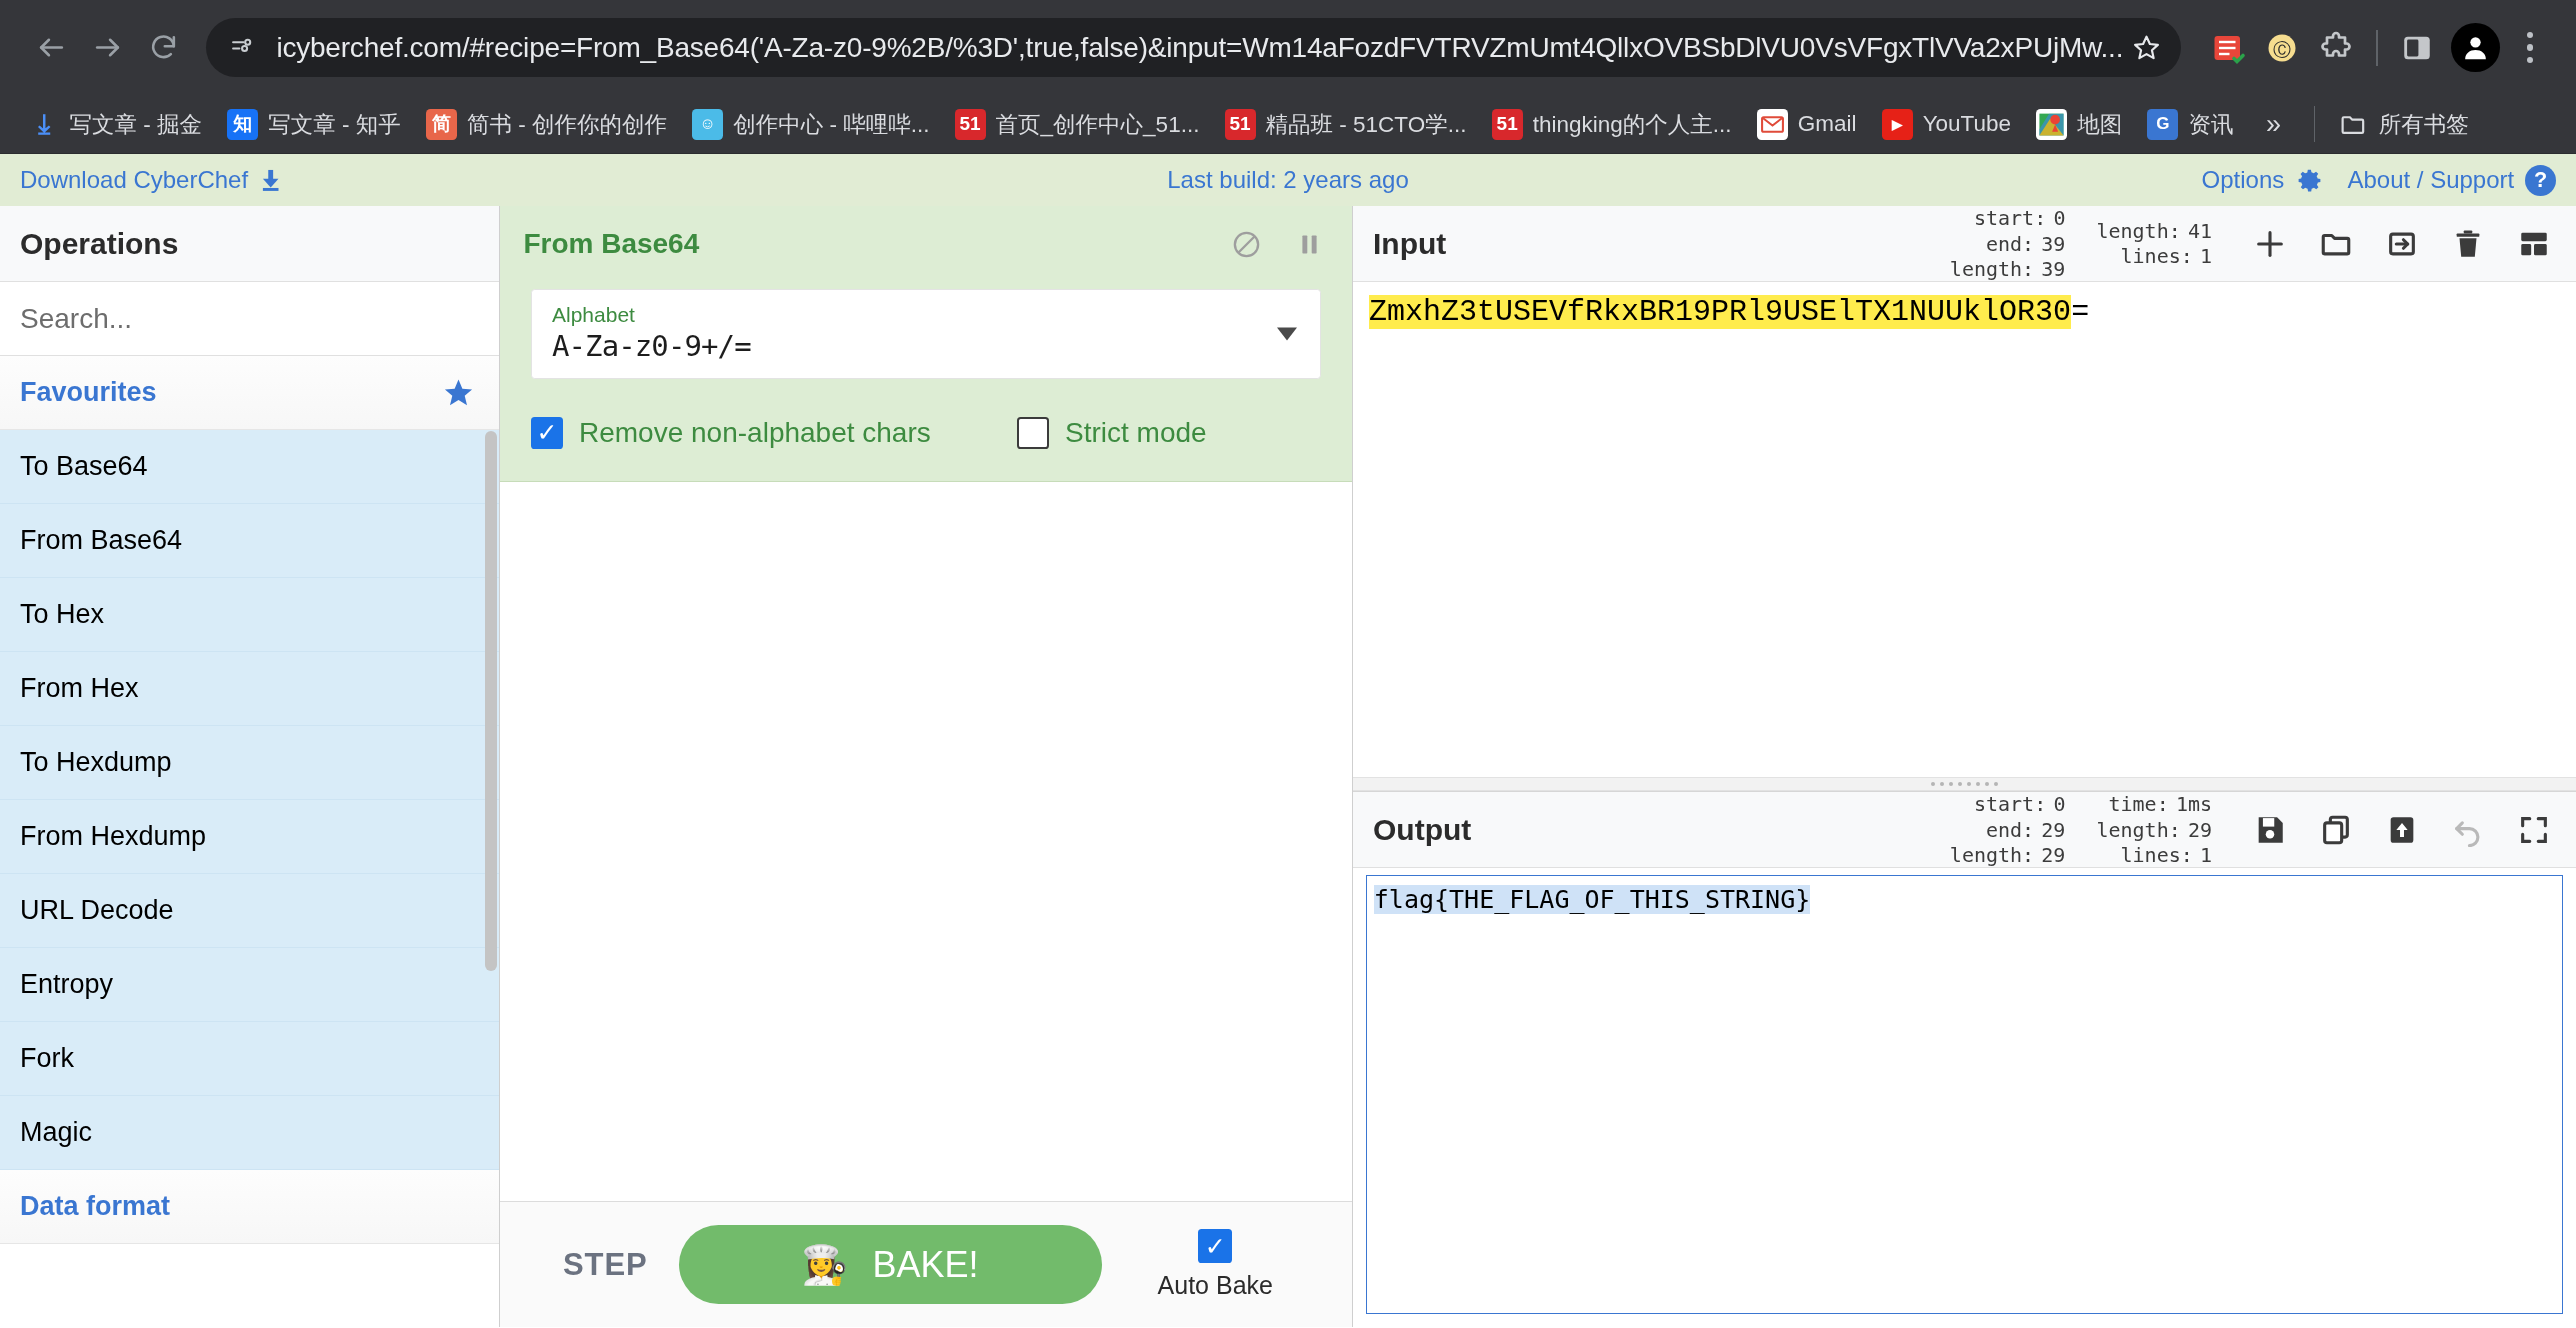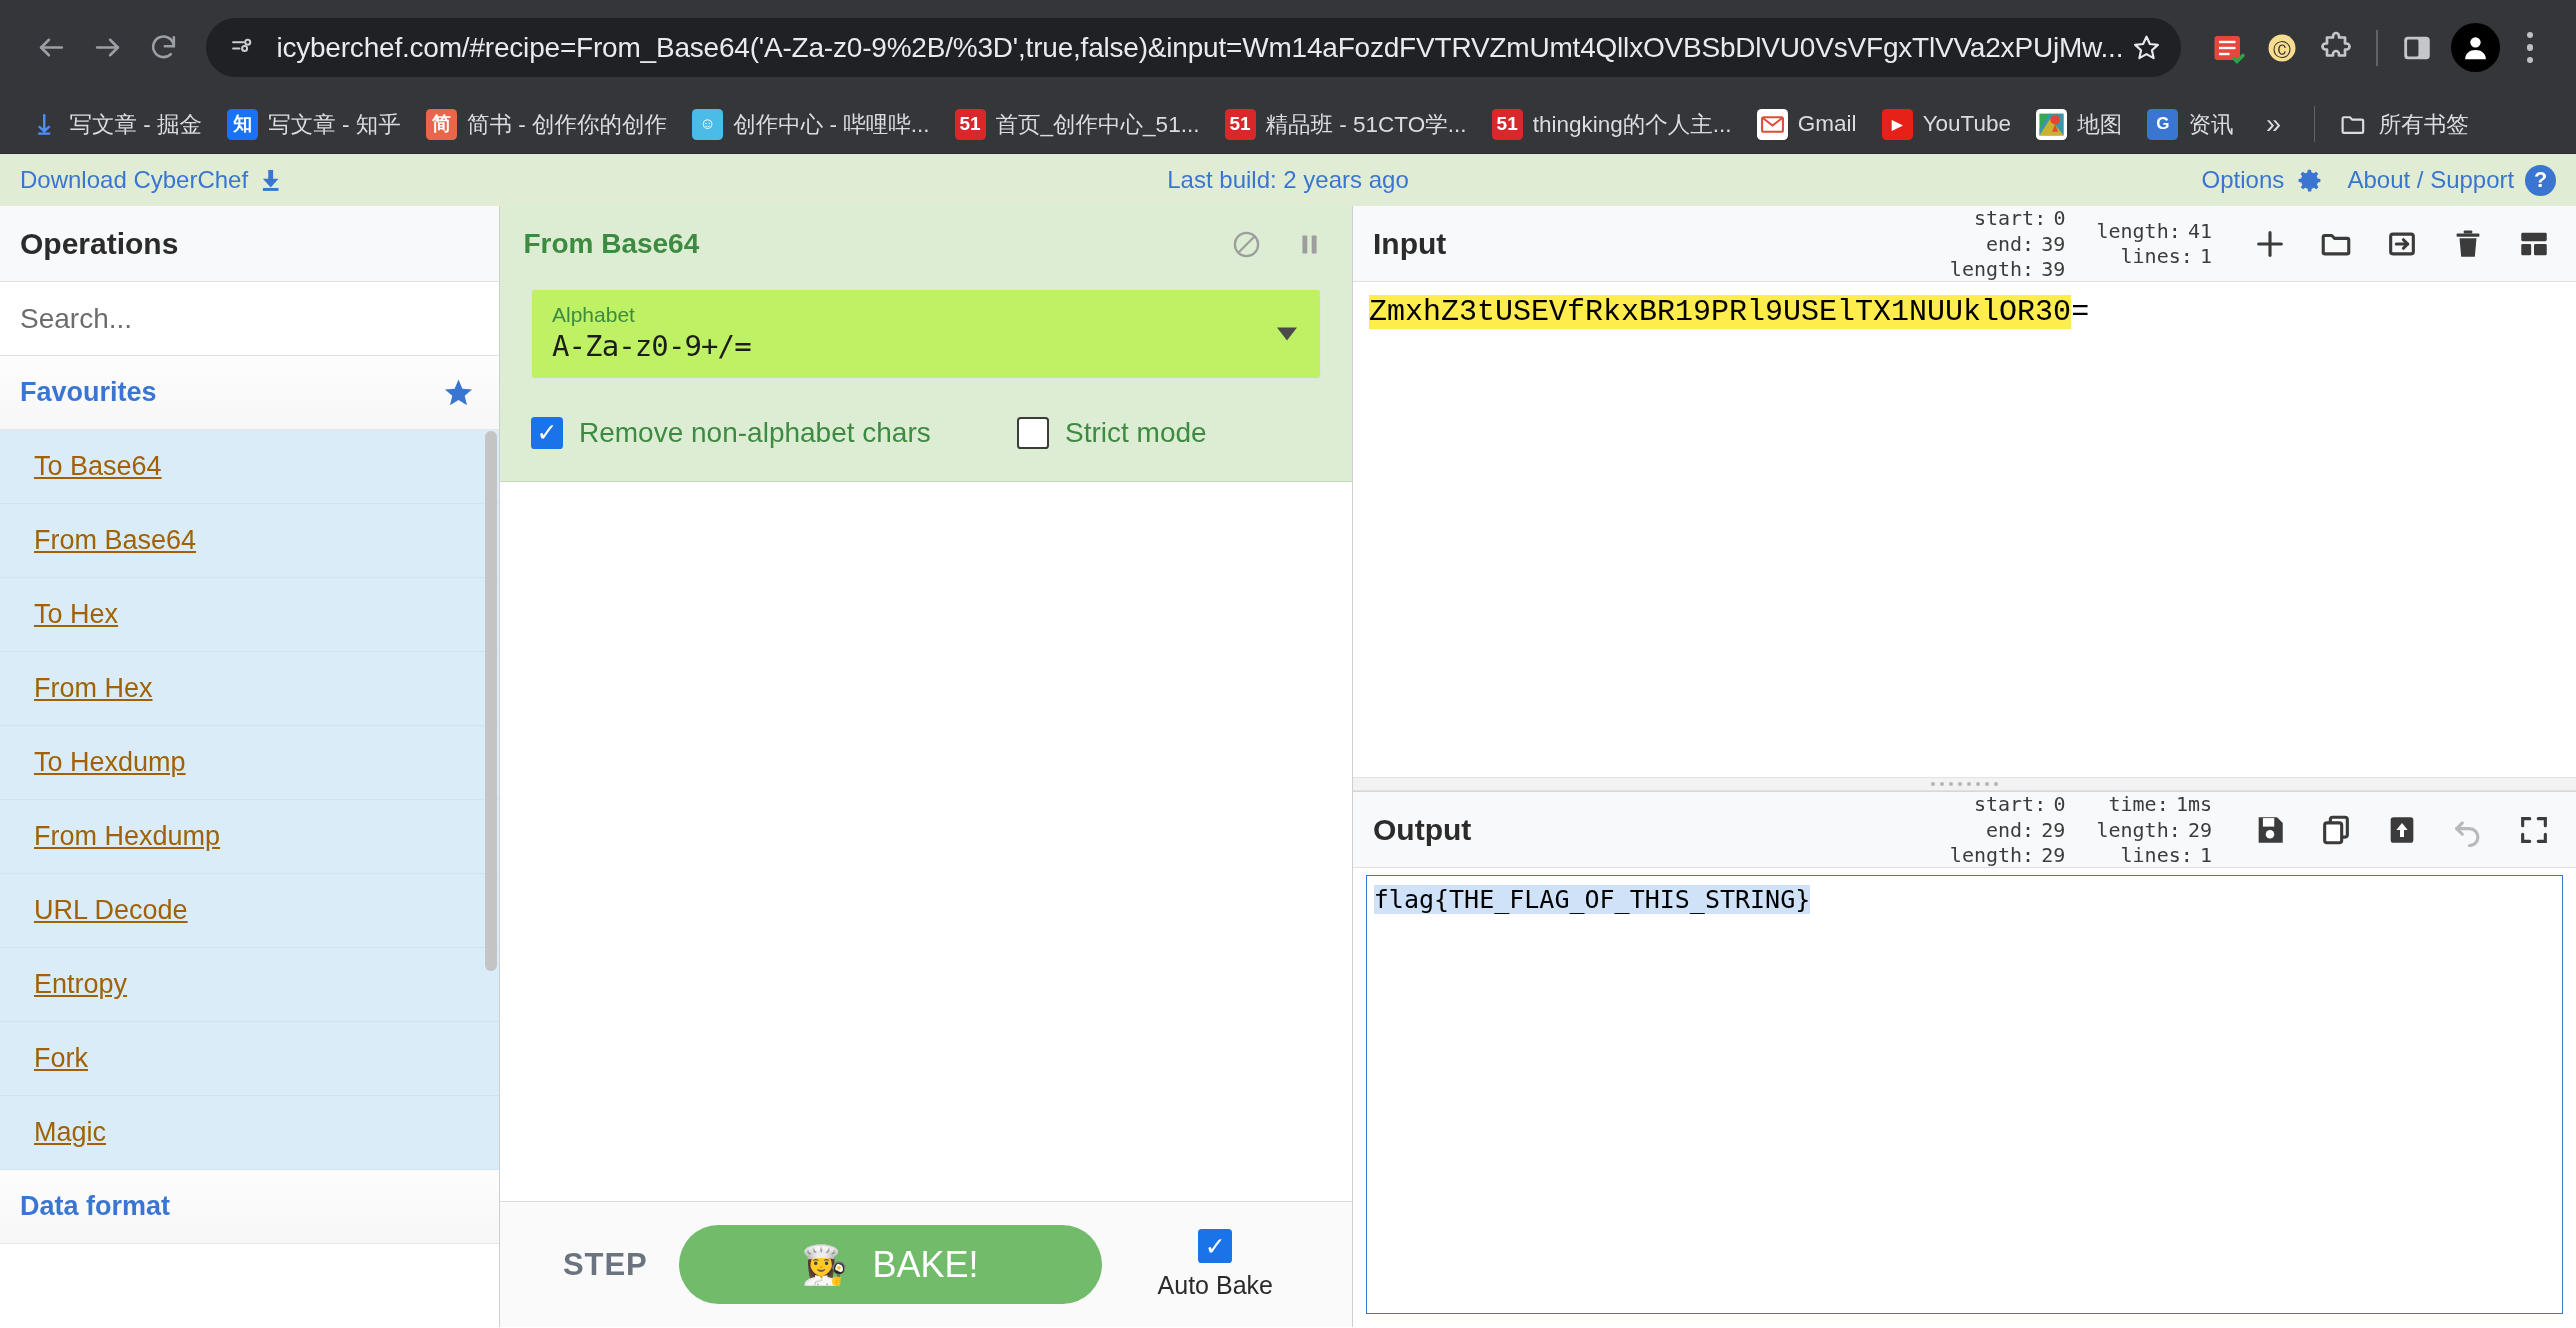--- a/index.html
+++ b/index.html
@@ -113,24 +113,23 @@
   }
   #ops-search::placeholder { color: #6d6d6d; }
   #ops-list { flex: 1; overflow: hidden; }
   .ops-category {
     height: 74px; display: flex; align-items: center; justify-content: space-between;
     padding: 0 25px 0 20px; font-size: 27px; font-weight: bold; color: #3a76d1;
     background: linear-gradient(#fdfdfd,#f7f7f7);
     border-bottom: 0.9px solid #e6e6e6;
   }
   .ops-item {
-    height: 74px; display: flex; align-items: center; padding: 0 34px;
-    font-size: 27px; color: #a16207; background: #d9ecf8;
+    height: 74px; display: flex; align-items: center; padding: 0 20px;
+    font-size: 27px; color: #000000; background: #d9ecf8;
     border-bottom: 0.9px solid #cde4f3;
-    text-decoration: underline;
   }
   #ops-scrollbar {
     position: absolute; right: 1.8px; top: 225px; width: 12.6px; height: 540px;
     background: #c4c4c4; border-radius: 6.3px;
   }
 
   
   #recipe-col { width: 853px; display: flex; flex-direction: column;
     border-right: 0.9px solid #cfcfcf; background: #fff; }
   #recipe-head {
@@ -141,21 +140,21 @@
   #recipe-head .icons svg { width: 34px; height: 34px; display: block; }
 
   #recipe-body { flex: 1; overflow: hidden; }
   .op-block { background: #ddedd4; border-bottom: 0.9px solid #c7dcb9; padding: 0 0 32px 0; }
   .op-head { height: 76px; display: flex; align-items: center; padding: 0 27px 0 23.4px; }
   .op-name { font-size: 28px; font-weight: bold; color: #3d8b40; }
   .op-head-icons { margin-left: auto; display: flex; gap: 32px; align-items: center; }
   .op-head-icons svg { width: 31px; height: 31px; display: block; color: #9e9e9e; }
 
   .arg-field {
-    margin: 7.2px 31px 0 31px; background: #bef264; border: 0.9px solid #e3e3e3;
+    margin: 7.2px 31px 0 31px; background: #ffffff; border: 0.9px solid #e3e3e3;
     border-radius: 3.6px; padding: 12.6px 20px 14.4px 20px; position: relative;
     display: flex; flex-direction: column;
   }
   .arg-label { font-size: 21px; color: #3d8b40; margin-bottom: 2.7px; }
   .arg-value { font-size: 29px; color: #1d1d1d;
     font-family: "DejaVu Sans Mono", monospace; letter-spacing: -0.9px; }
   .arg-caret { position: absolute; right: 23.4px; top: 50%; transform: translateY(-50%);
     width: 0; height: 0; border-left: 10.8px solid transparent;
     border-right: 10.8px solid transparent; border-top: 13.5px solid #4a4a4a; }
 

